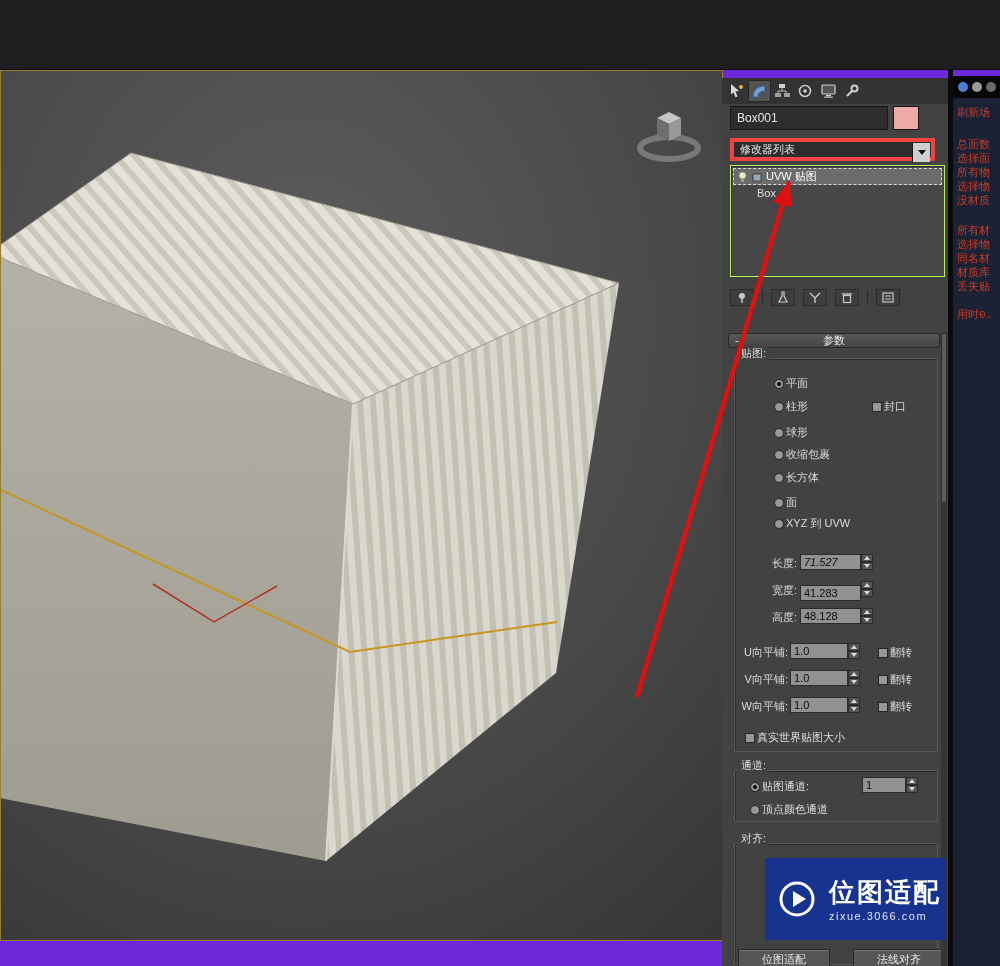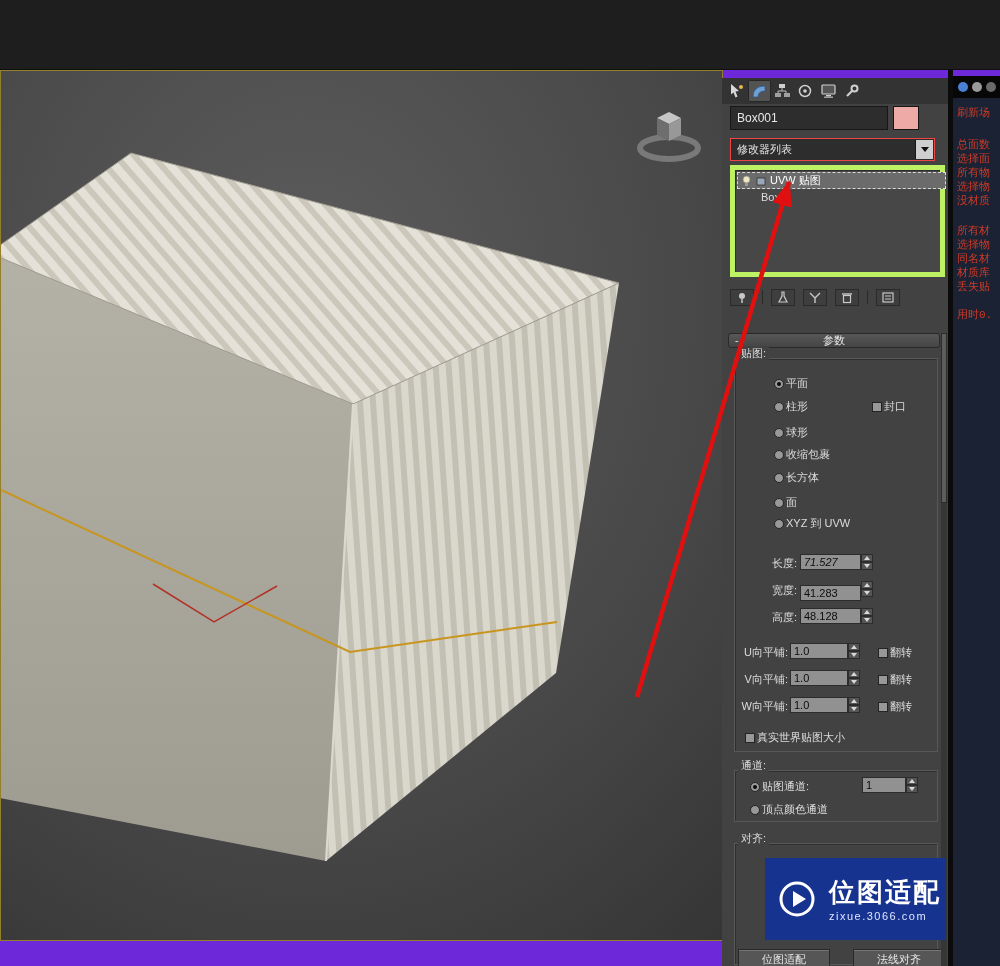--- a/index.html
+++ b/index.html
@@ -18,30 +18,30 @@
   
   .cmdpanel { left:722px; top:78px; width:226px; height:888px; background:#424242; overflow:hidden; }
   .tabsrow { left:0; top:0; width:226px; height:26px; background:#333; display:flex; align-items:center; padding-left:3px; }
   .tabcell { width:23px; height:22px; display:flex; align-items:center; justify-content:center; border-radius:2px; }
   .tabcell.active { background:#535353; box-shadow:inset 0 0 0 1px #262626; }
 
   .namefield { left:8px; top:28px; width:158px; height:24px; background:#2d2d2d; border:1px solid #171717;
                color:#e8e8e8; font-size:12px; padding:0 6px; }
   .swatch { left:171px; top:28px; width:26px; height:24px; background:#edaaa6; border:1px solid #171717; }
 
-  .dropdown { left:8px; top:60px; width:205px; height:23px; background:#2d2d2d; border:1px solid #ef4444;
+  .dropdown { left:8px; top:60px; width:205px; height:23px; background:#2d2d2d; border:4px solid #ef4444;
               color:#e4e4e4; font-size:11px; display:flex; align-items:center; padding-left:6px; }
   .dd-btn { position:absolute; right:1px; top:1px; width:18px; height:19px; background:#cfcfcf;
             border-left:1px solid #171717; display:flex; align-items:center; justify-content:center; }
   .tri-down { width:0; height:0; border-left:4px solid transparent; border-right:4px solid transparent; border-top:5px solid #111; }
   .tri-up-s { width:0; height:0; border-left:3px solid transparent; border-right:3px solid transparent; border-bottom:4px solid #d8d8d8; }
   .tri-dn-s { width:0; height:0; border-left:3px solid transparent; border-right:3px solid transparent; border-top:4px solid #d8d8d8; }
 
   .stackbox { left:8px; top:87px; width:215px; height:112px; background:#474747;
-              border:5px solid #bef264; box-shadow:inset 1px 1px 0 #2e2e2e; }
+              border:1px solid #bef264; box-shadow:inset 1px 1px 0 #2e2e2e; }
   .stackrow1 { position:absolute; left:2px; top:2px; width:209px; height:17px; background:#6b6b6b;
                border:1px dashed #d8d8d8; display:flex; align-items:center; gap:4px; padding-left:3px;
                color:#fff; font-size:11px; }
   .stackrow2 { position:absolute; left:26px; top:21px; color:#dedede; font-size:11px; }
 
   .stackbtns { left:8px; top:210px; width:215px; height:18px; display:flex; gap:8px; align-items:center; }
   .sbtn { width:24px; height:17px; background:#3e3e3e; border:1px solid #2a2a2a;
           display:flex; align-items:center; justify-content:center; }
   .sep { width:1px; height:14px; background:#2a2a2a; }
 

